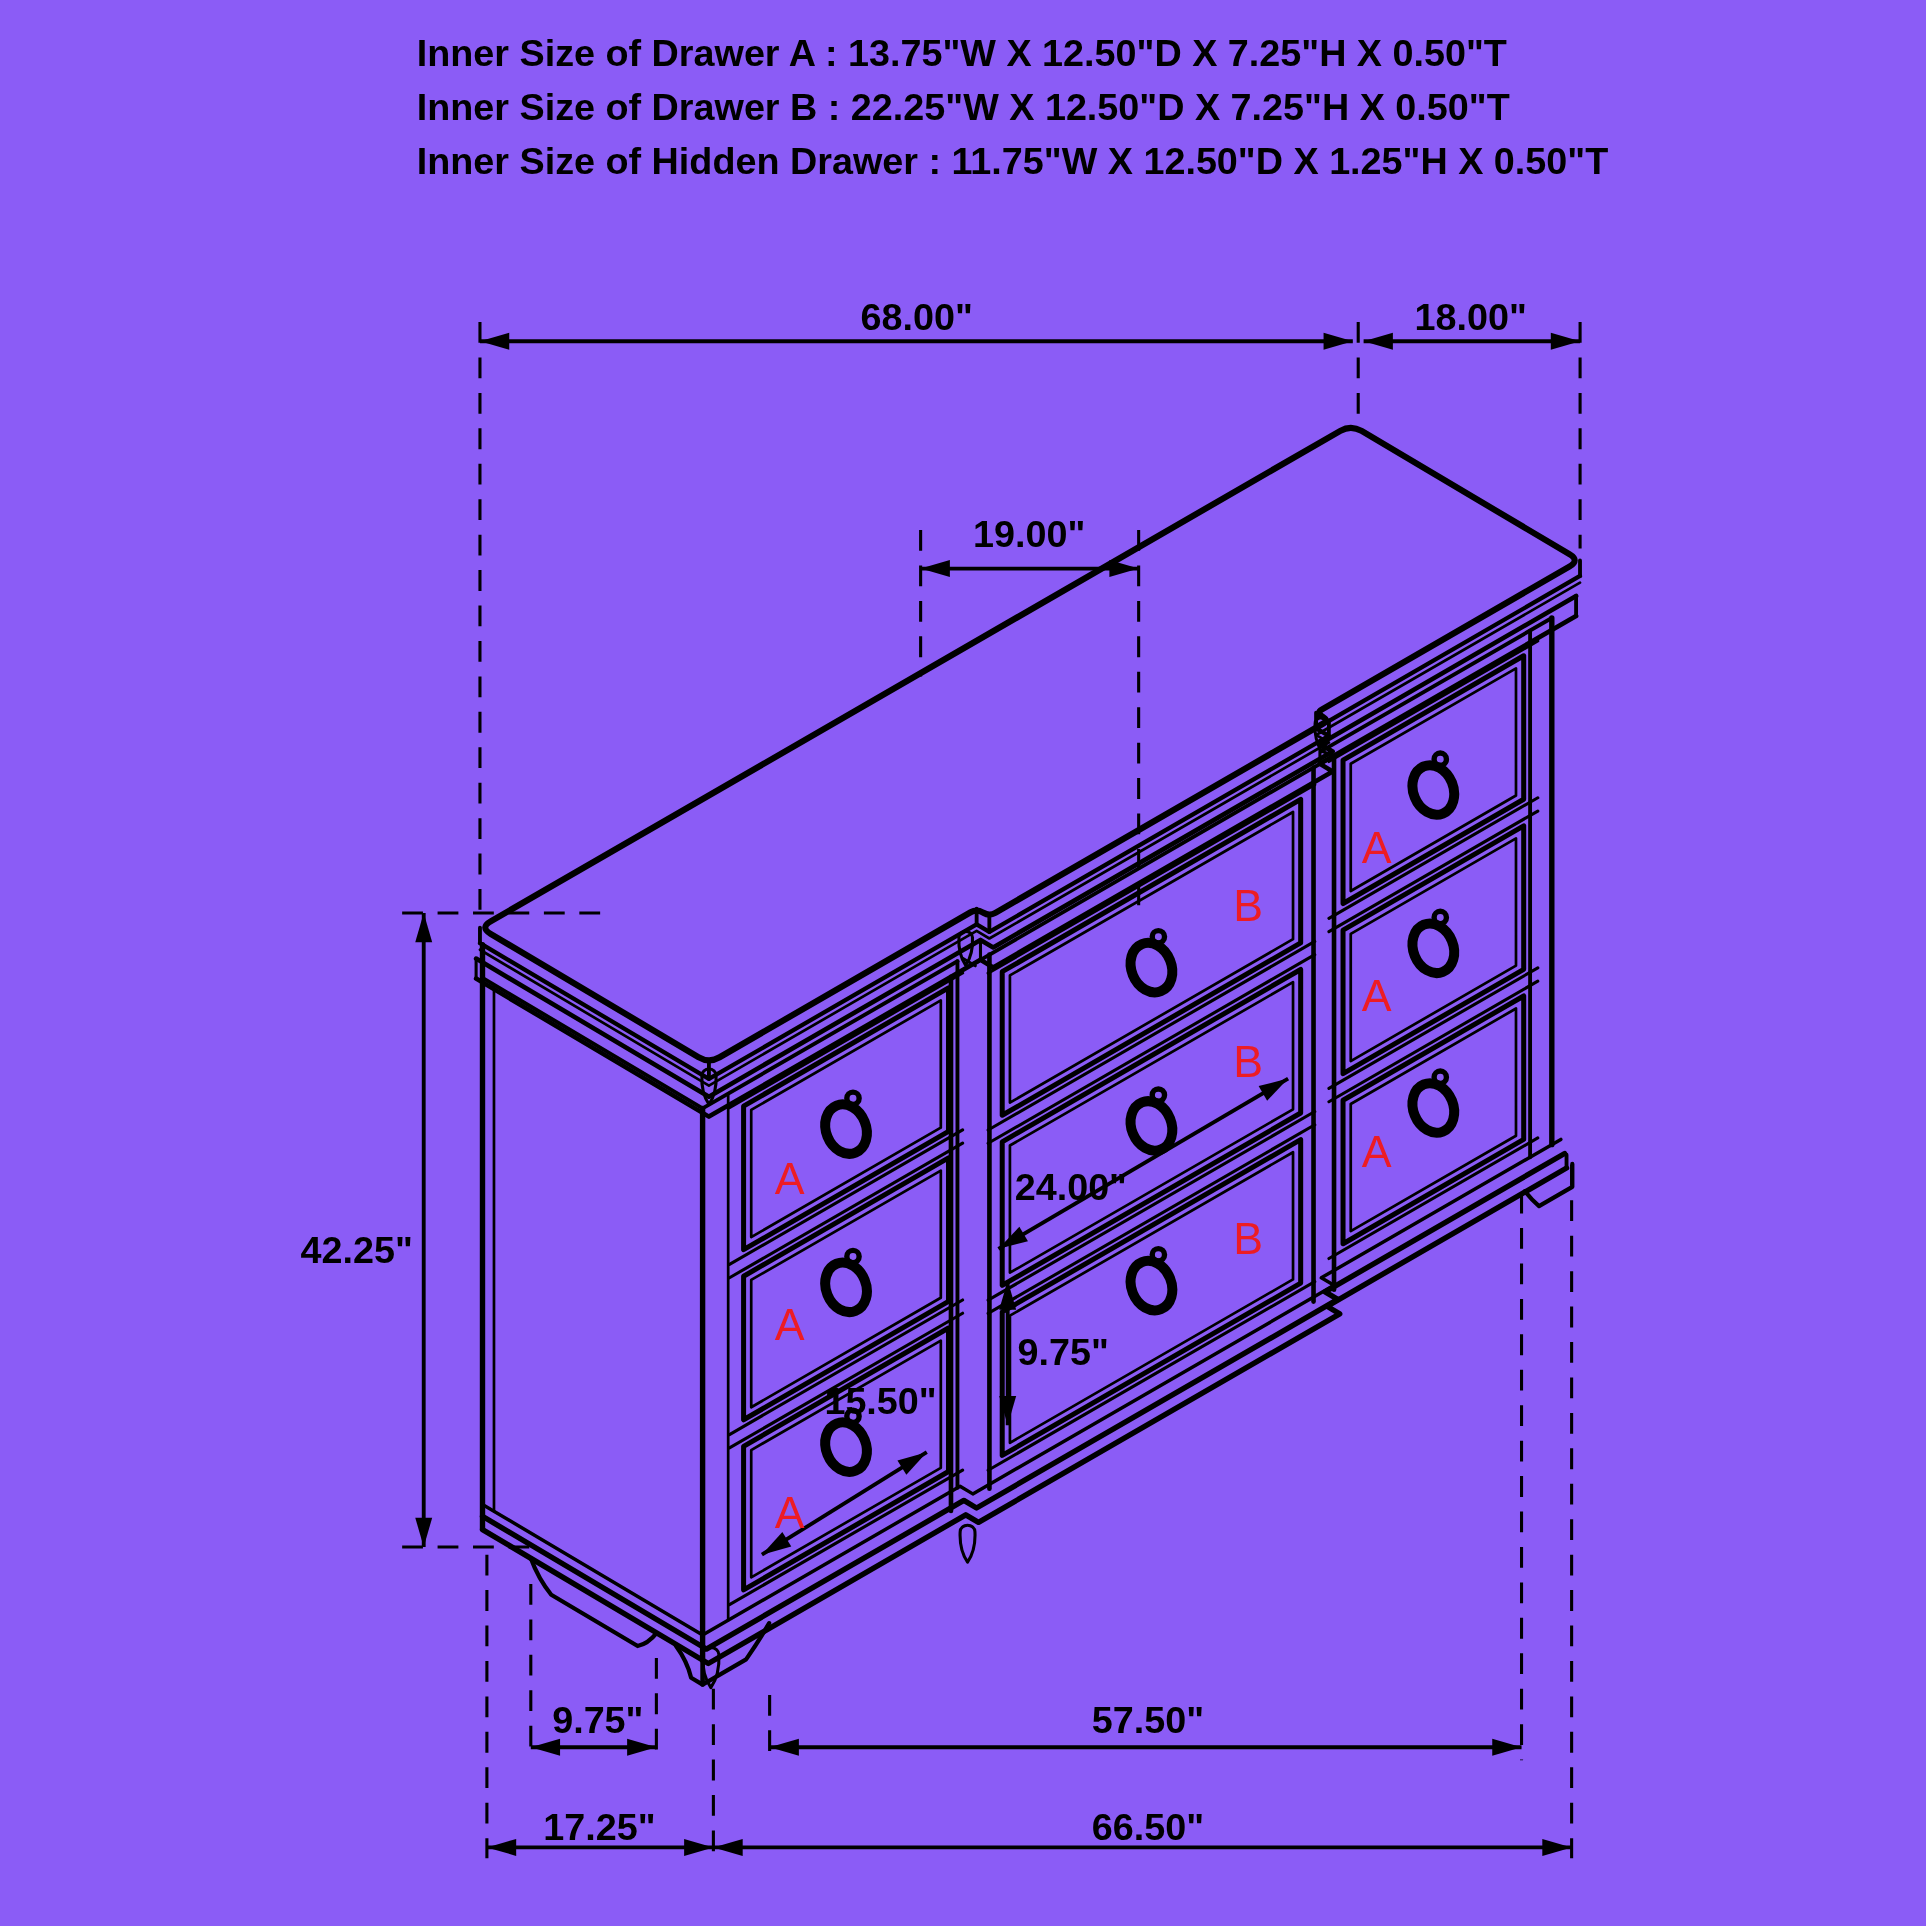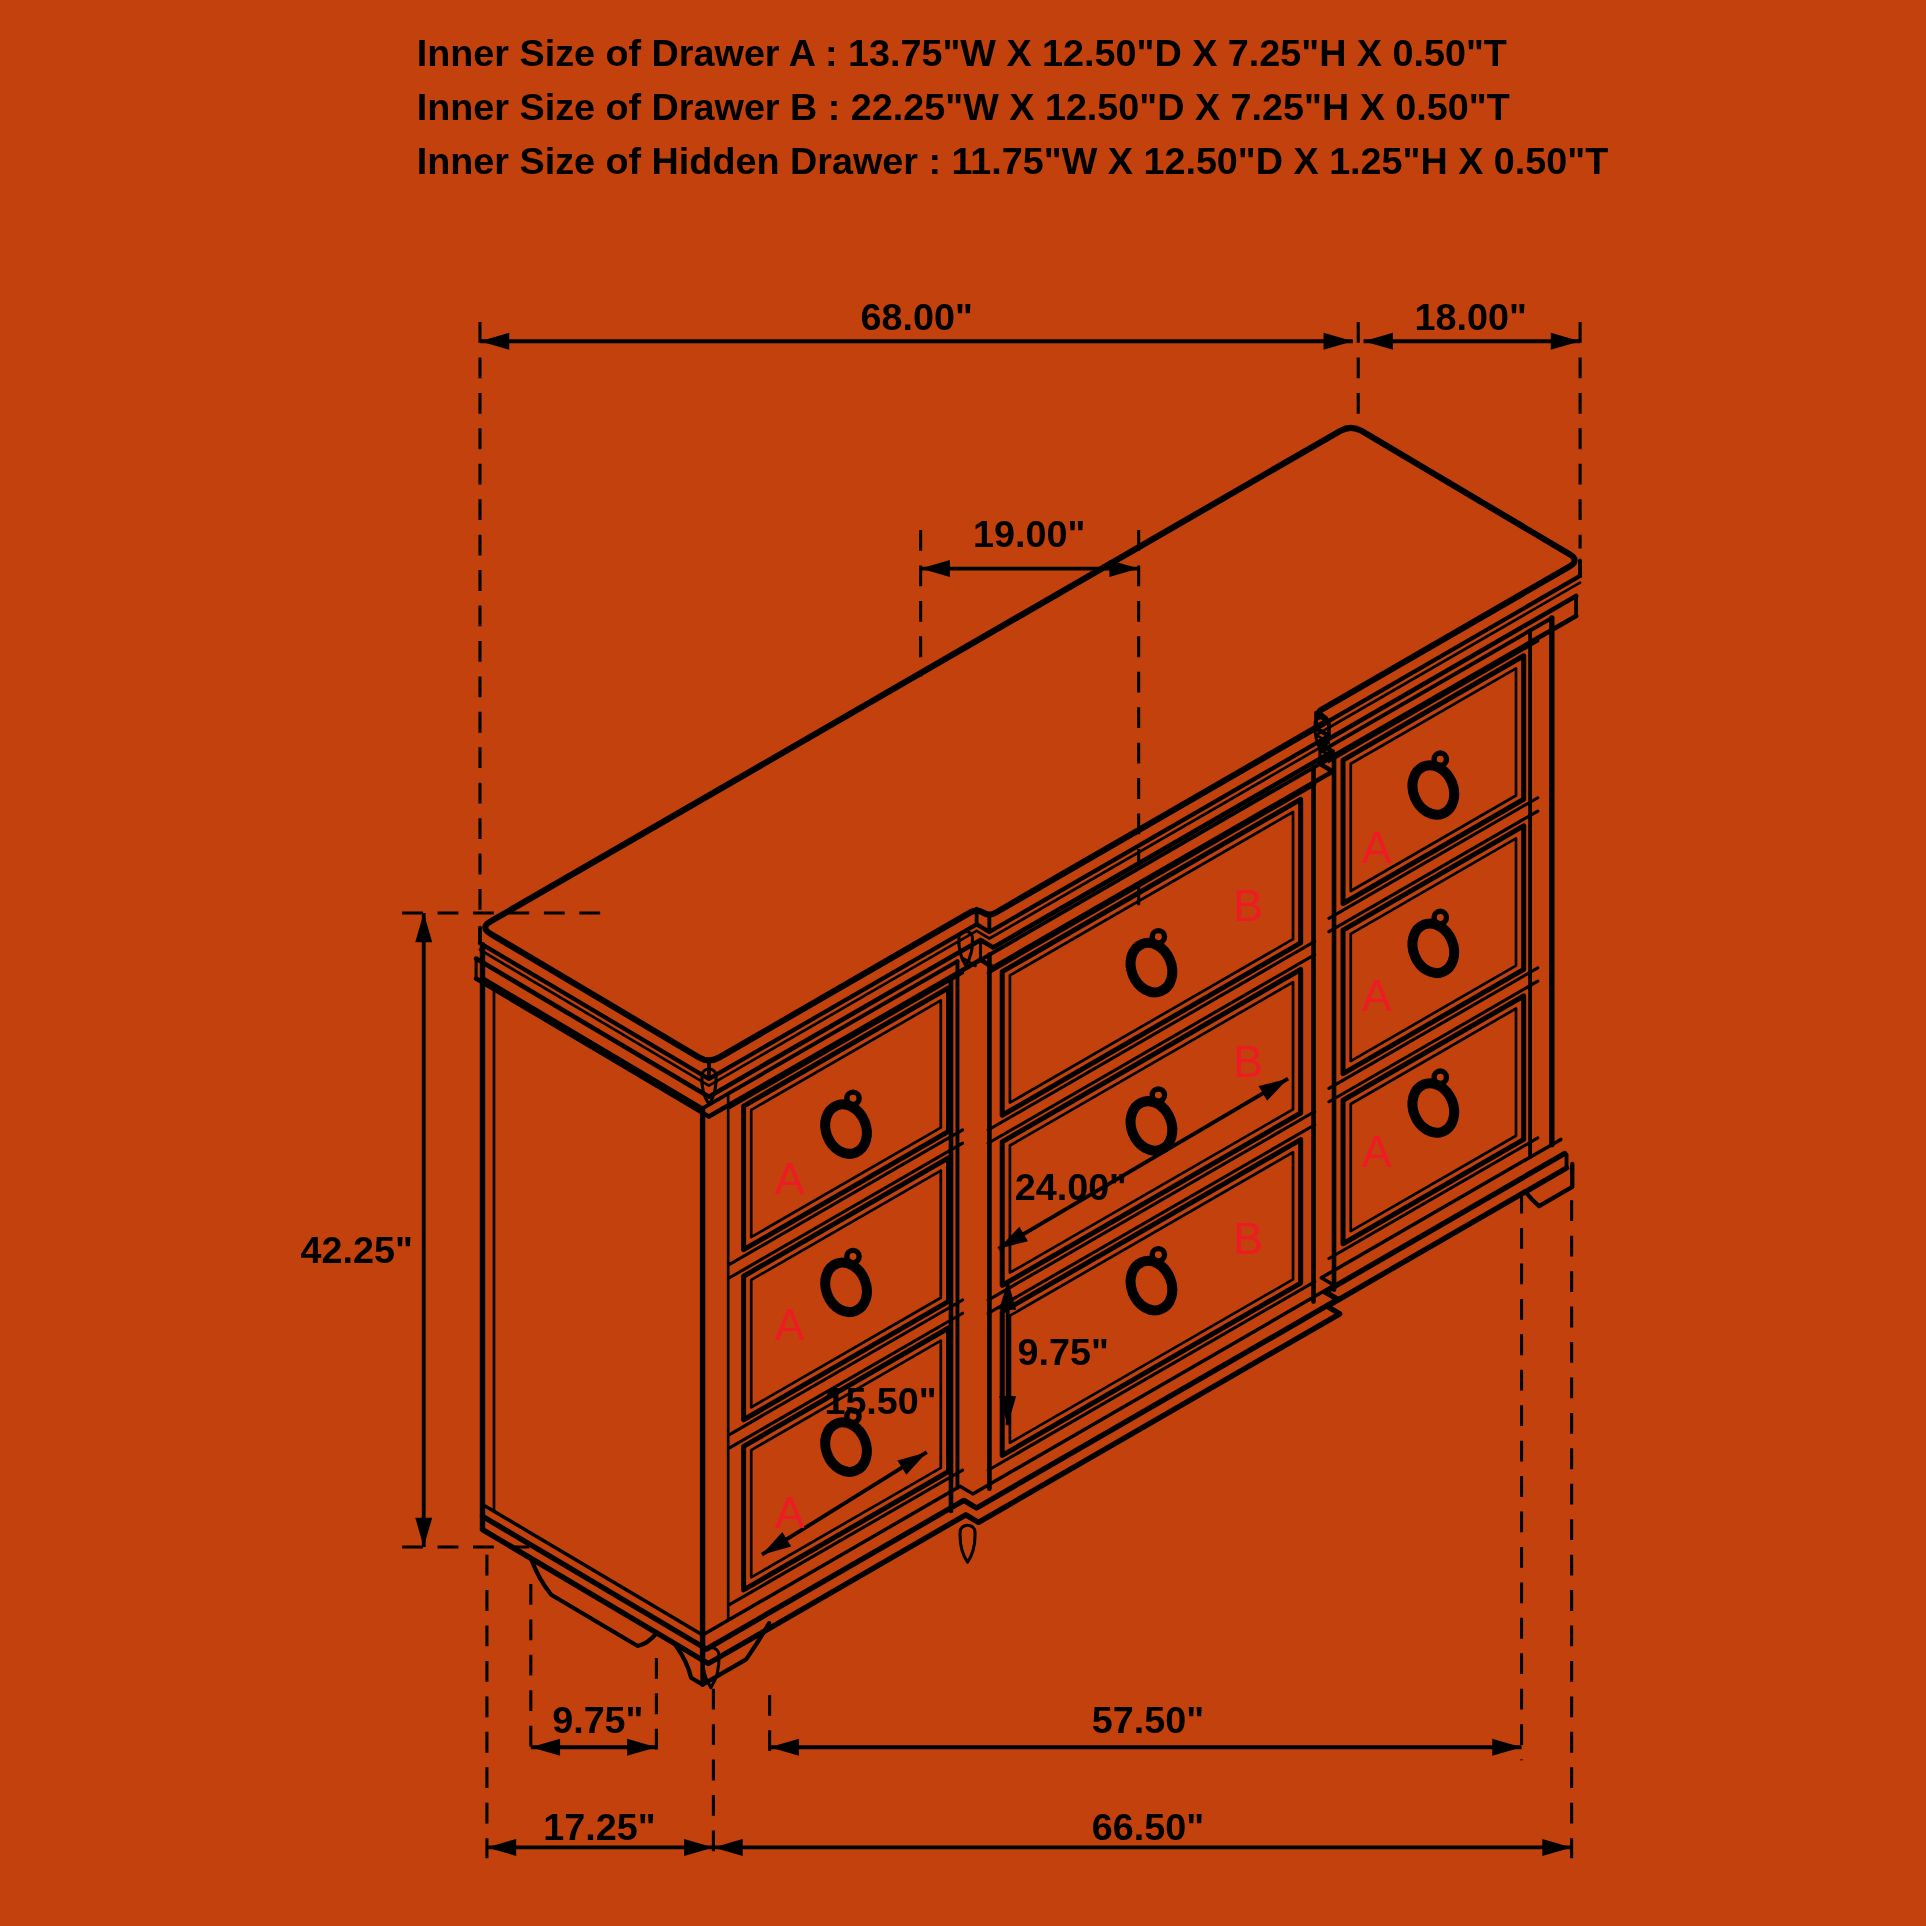--- a/index.html
+++ b/index.html
@@ -1,16 +1,16 @@
 <!DOCTYPE html>
 <html style="font-size:12.3px"><head>
 <meta charset="utf-8">
 <style>
   html,body{margin:0;padding:0;background:#fff;}
-  .page{position:relative;width:1926px;height:1926px;background:#c2410c;overflow:hidden;}
+  .page{position:relative;width:1926px;height:1926px;background:#8b5cf6;overflow:hidden;}
   svg{position:absolute;left:0;top:0;}
   #art path, #art ellipse, #art circle, #art line{stroke:#000;fill:none;stroke-linejoin:round;stroke-linecap:round;}
   #dashes path{stroke:#000;fill:none;stroke-width:4;stroke-dasharray:27 19;stroke-linecap:butt;}
   #dims path.dl{stroke:#000;fill:none;stroke-width:5;}
   #dims path.ah{fill:#000;stroke:none;}
   text{font-family:"Liberation Sans", sans-serif;}
   .hdr{font-size:49px;font-weight:bold;fill:#000;}
   .dim{font-size:49px;font-weight:bold;fill:#000;text-anchor:middle;}
   .red{font-size:58px;font-weight:400;fill:#ed1c24;text-anchor:middle;}
 </style>

